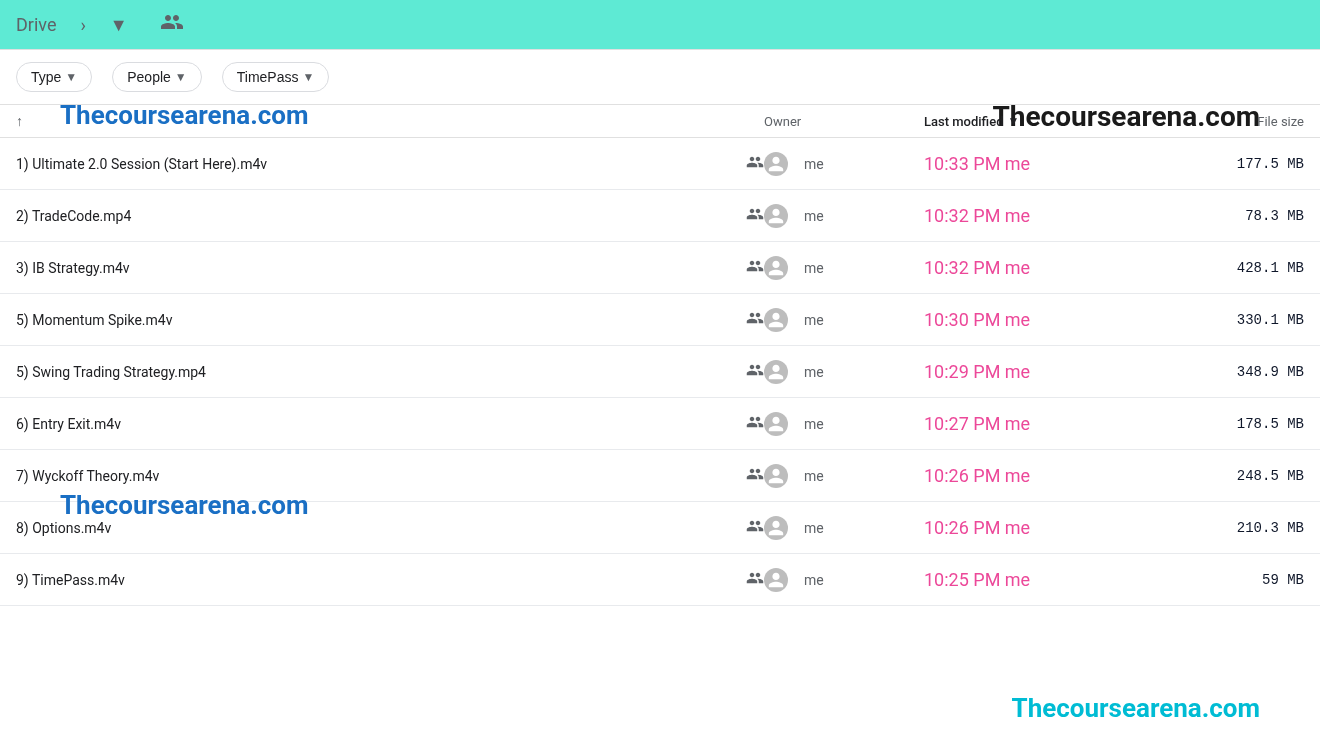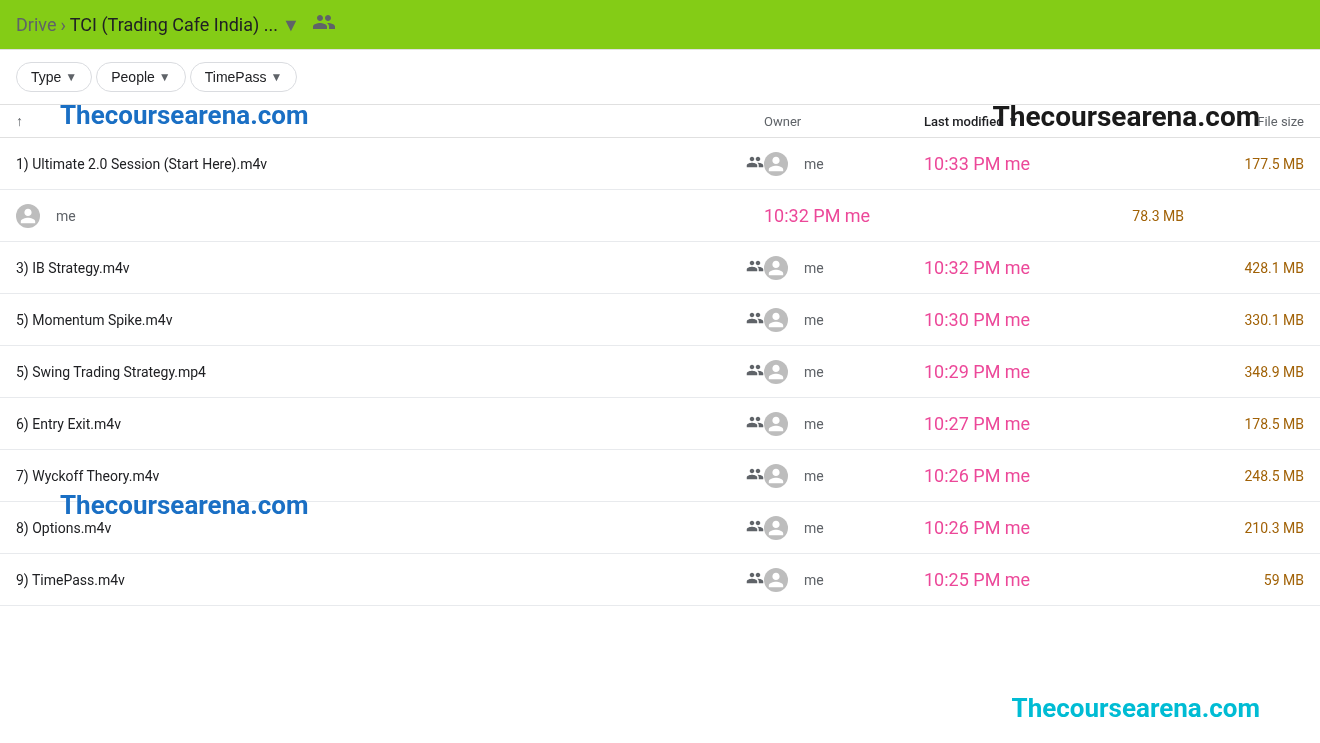--- a/index.html
+++ b/index.html
@@ -9,22 +9,22 @@
       font-size: 14px;
       color: #202124;
       overflow-x: hidden;
     }
 
     .header {
       display: flex;
       align-items: center;
       padding: 10px 16px;
       border-bottom: 1px solid #e0e0e0;
-      background: #84cc16;
-      gap: 4px;
+      background: #5eead4;
+      gap: 24px;
     }
 
     .breadcrumb-drive {
       font-size: 18px;
       color: #5f6368;
     }
 
     .breadcrumb-sep {
       color: #5f6368;
       font-size: 18px;
@@ -58,21 +58,21 @@
       font-size: 28px;
       font-weight: bold;
       color: #1a1a1a;
       pointer-events: none;
     }
 
     .filters {
       display: flex;
       align-items: center;
       padding: 12px 16px;
-      gap: 4px;
+      gap: 20px;
       background: #fff;
       border-bottom: 1px solid #e0e0e0;
       position: relative;
     }
 
     .filter-btn {
       display: flex;
       align-items: center;
       gap: 4px;
       border: 1px solid #dadce0;
@@ -192,22 +192,23 @@
       flex-shrink: 0;
     }
 
     .modified-cell {
       font-size: 18px;
       color: #ec4899;
     }
 
     .filesize-cell {
       font-size: 14px;
-      color: #a16207;
+      color: #0f172a;
       text-align: right;
+      font-family: Liberation Mono, monospace;
     }
 
     .watermark-mid {
       position: absolute;
       left: 60px;
       top: 490px;
       font-size: 26px;
       font-weight: bold;
       color: #1a6fc4;
       pointer-events: none;
@@ -224,21 +225,20 @@
       pointer-events: none;
       z-index: 100;
     }
   </style>
 </head>
 <body>
 
 <div class="header">
   <span class="breadcrumb-drive">Drive</span>
   <span class="breadcrumb-sep">›</span>
-  <span class="breadcrumb-current">TCI (Trading Cafe India) ...</span>
   <span class="breadcrumb-chevron">▼</span>
   <span class="shared-icon">
     <svg width="24" height="24" viewBox="0 0 24 24" fill="none" xmlns="http://www.w3.org/2000/svg">
       <path d="M16 11c1.66 0 2.99-1.34 2.99-3S17.66 5 16 5c-1.66 0-3 1.34-3 3s1.34 3 3 3zm-8 0c1.66 0 2.99-1.34 2.99-3S9.66 5 8 5C6.34 5 5 6.34 5 8s1.34 3 3 3zm0 2c-2.33 0-7 1.17-7 3.5V19h14v-2.5c0-2.33-4.67-3.5-7-3.5zm8 0c-.29 0-.62.02-.97.05 1.16.84 1.97 1.97 1.97 3.45V19h6v-2.5c0-2.33-4.67-3.5-7-3.5z" fill="#5f6368"></path>
     </svg>
   </span>
 </div>
 
 <div class="watermark-top-right">Thecoursearena.com</div>
 
@@ -290,20 +290,26 @@
             <svg width="18" height="18" viewBox="0 0 24 24" fill="#fff">
               <path d="M12 12c2.7 0 4.8-2.1 4.8-4.8S14.7 2.4 12 2.4 7.2 4.5 7.2 7.2 9.3 12 12 12zm0 2.4c-3.2 0-9.6 1.6-9.6 4.8v2.4h19.2v-2.4c0-3.2-6.4-4.8-9.6-4.8z"></path>
             </svg>
           </div>
           <span>me</span>
         </div>
         <div class="modified-cell">10:33 PM  me</div>
         <div class="filesize-cell">177.5 MB</div>
       </div>
       <div class="table-row">
+        <div class="file-name-cell">
+          <span class="file-name-text">2) TradeCode.mp4</span>
+          <span class="shared-file-icon"><svg width="18" height="18" viewBox="0 0 24 24" fill="#5f6368">
+              <path d="M16 11c1.66 0 2.99-1.34 2.99-3S17.66 5 16 5c-1.66 0-3 1.34-3 3s1.34 3 3 3zm-8 0c1.66 0 2.99-1.34 2.99-3S9.66 5 8 5C6.34 5 5 6.34 5 8s1.34 3 3 3zm0 2c-2.33 0-7 1.17-7 3.5V19h14v-2.5c0-2.33-4.67-3.5-7-3.5zm8 0c-.29 0-.62.02-.97.05 1.16.84 1.97 1.97 1.97 3.45V19h6v-2.5c0-2.33-4.67-3.5-7-3.5z"></path>
+            </svg></span>
+        </div>
         <div class="owner-cell">
           <div class="avatar-icon">
             <svg width="18" height="18" viewBox="0 0 24 24" fill="#fff">
               <path d="M12 12c2.7 0 4.8-2.1 4.8-4.8S14.7 2.4 12 2.4 7.2 4.5 7.2 7.2 9.3 12 12 12zm0 2.4c-3.2 0-9.6 1.6-9.6 4.8v2.4h19.2v-2.4c0-3.2-6.4-4.8-9.6-4.8z"></path>
             </svg>
           </div>
           <span>me</span>
         </div>
         <div class="modified-cell">10:32 PM  me</div>
         <div class="filesize-cell">78.3 MB</div>

